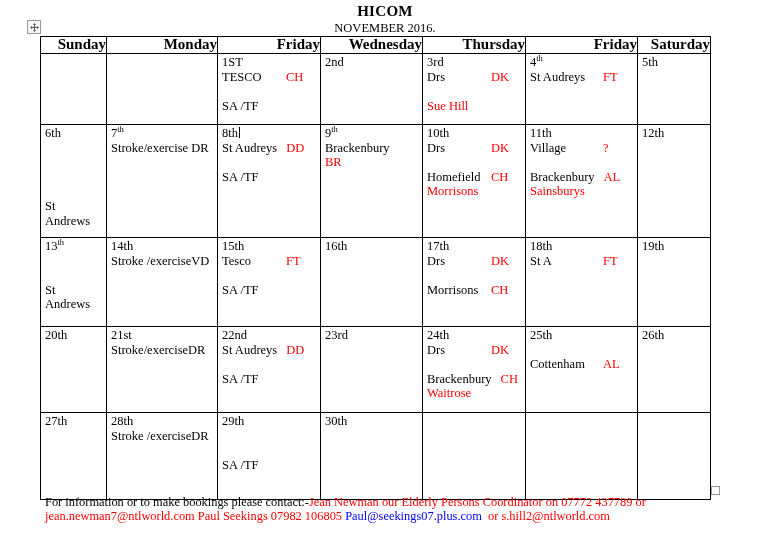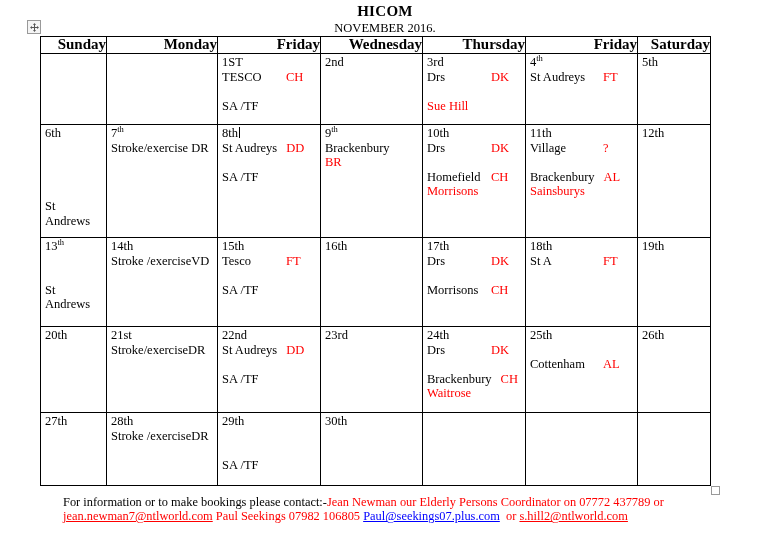--- a/index.html
+++ b/index.html
@@ -61,21 +61,21 @@
     white-space: nowrap;
   }
   .dateline { padding-top: 1px; height: 15.6px; }
   .line {
     display: flex;
     justify-content: space-between;
   }
   .code { width: 24px; text-align: left; flex: 0 0 24px; margin-left: 9px; }
   .red  { color: var(--red); }
   .blue { color: var(--blue); }
-  .underline { text-decoration: underline; }
+  .underline { }
   sup { font-size: 8.5px; line-height: 0; }
   .caret {
     display: inline-block;
     width: 1px; height: 11px;
     background: #000;
     margin-left: 1px;
     vertical-align: -1px;
   }
   .move-handle {
     position: absolute;
@@ -87,21 +87,21 @@
   }
   .resize-handle {
     position: absolute;
     left: 671px; top: 450px;
     width: 9px; height: 9px;
     border: 1px solid var(--handle-gray);
     background: #fff;
   }
   .footer {
     position: absolute;
-    left: 63px; top: 495px;
+    left: 45px; top: 495px;
     font-size: 12.4px;
     line-height: 14.2px;
     white-space: pre-wrap;
   }
 </style>
 </head>
 <body>
 
 <h1 class="doc-title">HICOM</h1>
 <div class="doc-subtitle">NOVEMBER 2016.</div>
@@ -390,21 +390,21 @@
             </div>
             <div class="line">
               <span class="">Cottenham</span>
               <span class="code red">AL</span>
             </div>
           </td>
           <td>
             <div class="dateline"><span>26th</span></div>
           </td>
         </tr>
-        <tr style="height: 73px;">
+        <tr style="height: 87px;">
           <td>
             <div class="dateline"><span>27th</span></div>
           </td>
           <td>
             <div class="dateline"><span>28th</span></div>
             <div class="line">
               <span class="">Stroke /exerciseDR</span>
             </div>
           </td>
           <td>

